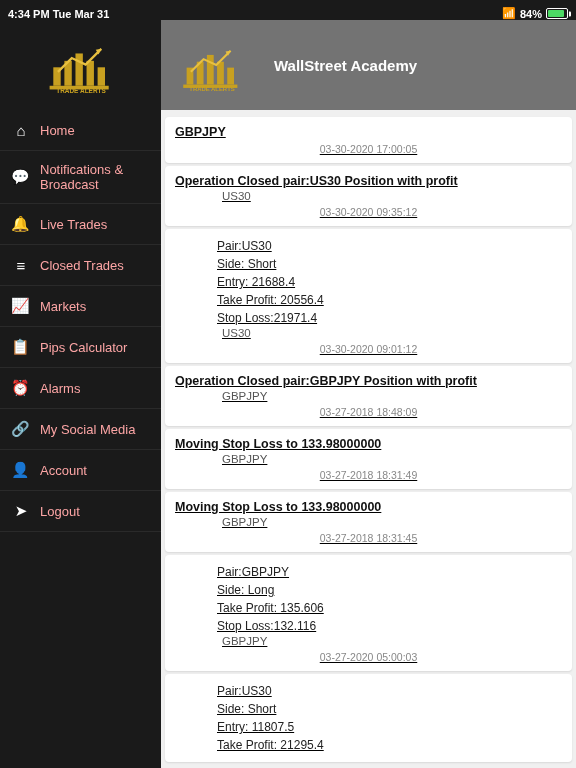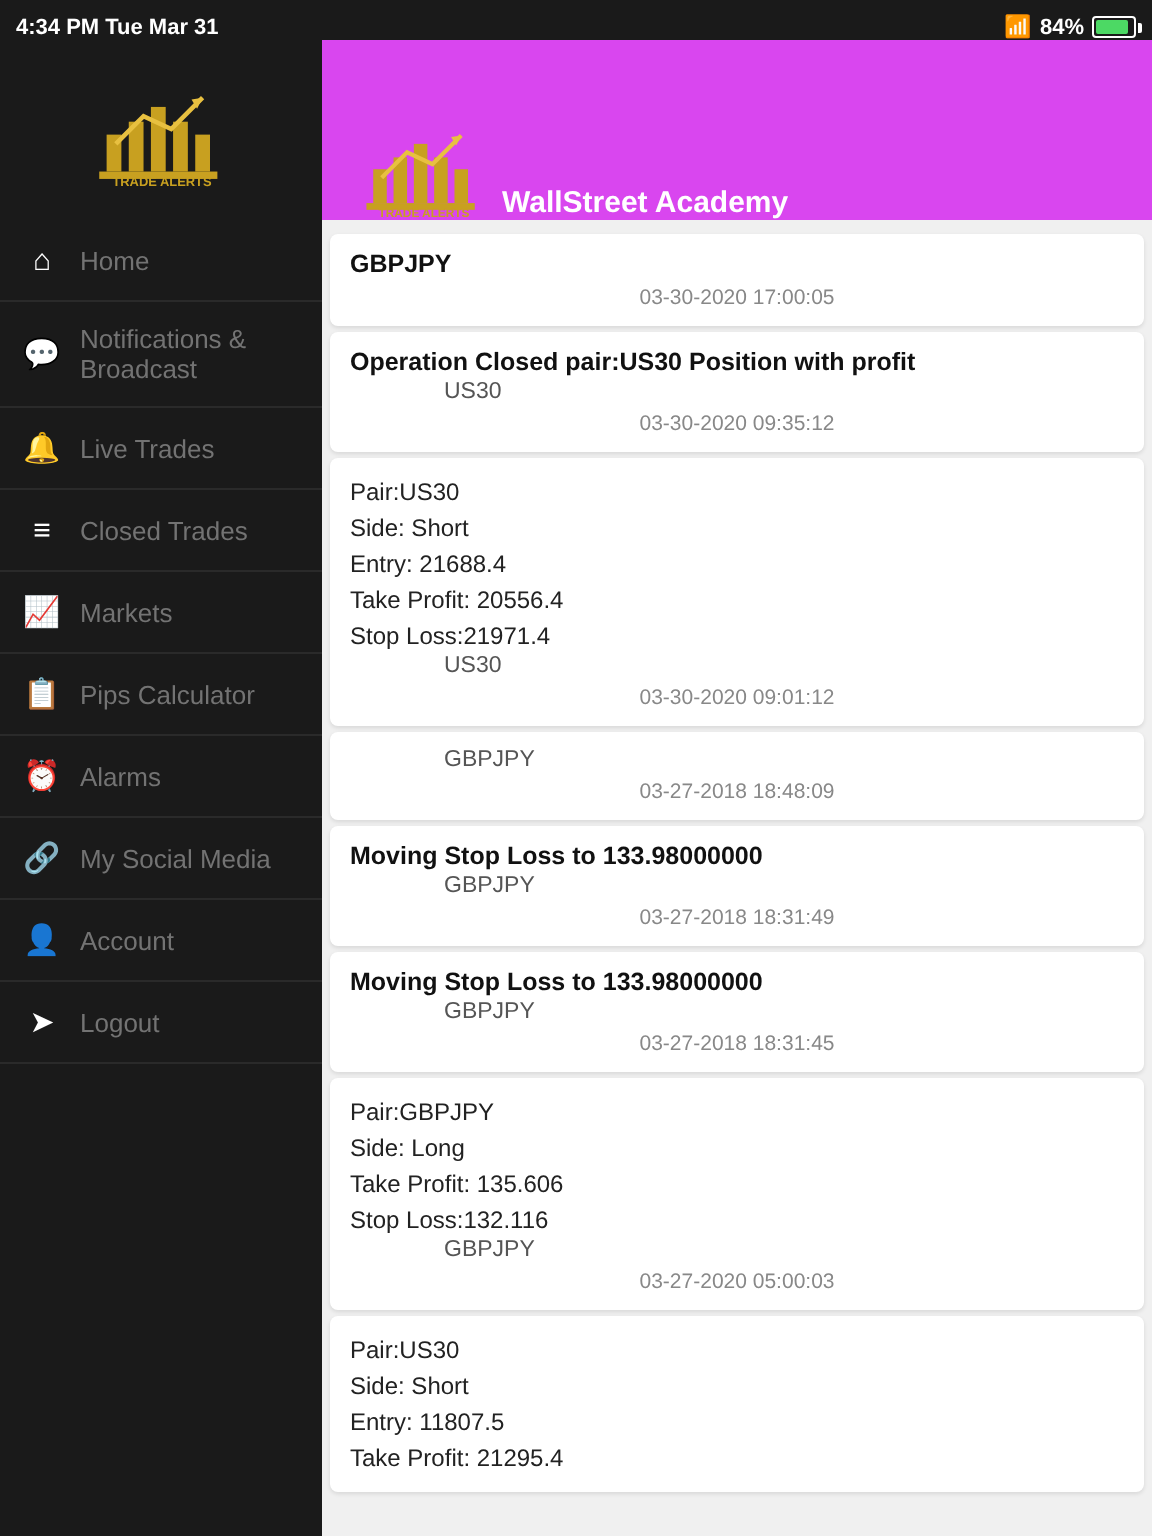--- a/index.html
+++ b/index.html
@@ -106,54 +106,55 @@
       height: 18px;
       display: flex;
       align-items: center;
       justify-content: center;
       font-size: 15px;
       flex-shrink: 0;
       color: #fff;
     }
     .nav-label {
       font-size: 13px;
-      color: #737373;
+      color: #fca5a5;
     }
 
     
     .main-content {
       flex: 1;
       background: #fff;
       display: flex;
       flex-direction: column;
       overflow: hidden;
     }
     .main-header {
       height: 90px;
-      background: #d946ef;
-      display: flex;
-      align-items: flex-end;
+      background: #737373;
+      display: flex;
+      align-items: center;
       padding: 0 16px;
-      gap: 4px;
+      gap: 27px;
     }
     .main-logo-svg {
       width: 70px;
       height: 55px;
     }
     .main-title {
       color: #fff;
       font-size: 15px;
       font-weight: 600;
     }
 
     .feed-container {
       flex: 1;
       overflow-y: auto;
       background: #f0f0f0;
       padding: 4px 0;
+      text-decoration: underline;
     }
 
     .feed-item {
       background: #fff;
       margin: 3px 4px;
       padding: 8px 10px;
       border-radius: 4px;
       box-shadow: 0 1px 2px rgba(0,0,0,0.1);
     }
     .feed-item-header {
@@ -171,20 +172,21 @@
     .feed-item-pair {
       font-size: 11.5px;
       color: #555;
       margin-left: 47px;
     }
     .feed-detail-line {
       font-size: 12px;
       color: #222;
       font-weight: 500;
       line-height: 1.5;
+      margin-left: 42px;
     }
   </style>
 </head>
 <body>
 
 <div class="status-bar">
   <span>
     <span>4:34 PM</span> <span>Tue Mar 31</span>
   </span>
   <div class="status-right">
@@ -294,20 +296,21 @@
           <div class="feed-item">
             <div class="feed-detail-line">Pair:US30</div>
             <div class="feed-detail-line">Side: Short</div>
             <div class="feed-detail-line">Entry: 21688.4</div>
             <div class="feed-detail-line">Take Profit: 20556.4</div>
             <div class="feed-detail-line">Stop Loss:21971.4</div>
             <div class="feed-item-pair">US30</div>
             <div class="feed-item-timestamp">03-30-2020 09:01:12</div>
           </div>
           <div class="feed-item">
+            <div class="feed-item-header">Operation Closed pair:GBPJPY Position with profit</div>
             <div class="feed-item-pair">GBPJPY</div>
             <div class="feed-item-timestamp">03-27-2018 18:48:09</div>
           </div>
           <div class="feed-item">
             <div class="feed-item-header">Moving Stop Loss to 133.98000000</div>
             <div class="feed-item-pair">GBPJPY</div>
             <div class="feed-item-timestamp">03-27-2018 18:31:49</div>
           </div>
           <div class="feed-item">
             <div class="feed-item-header">Moving Stop Loss to 133.98000000</div>

